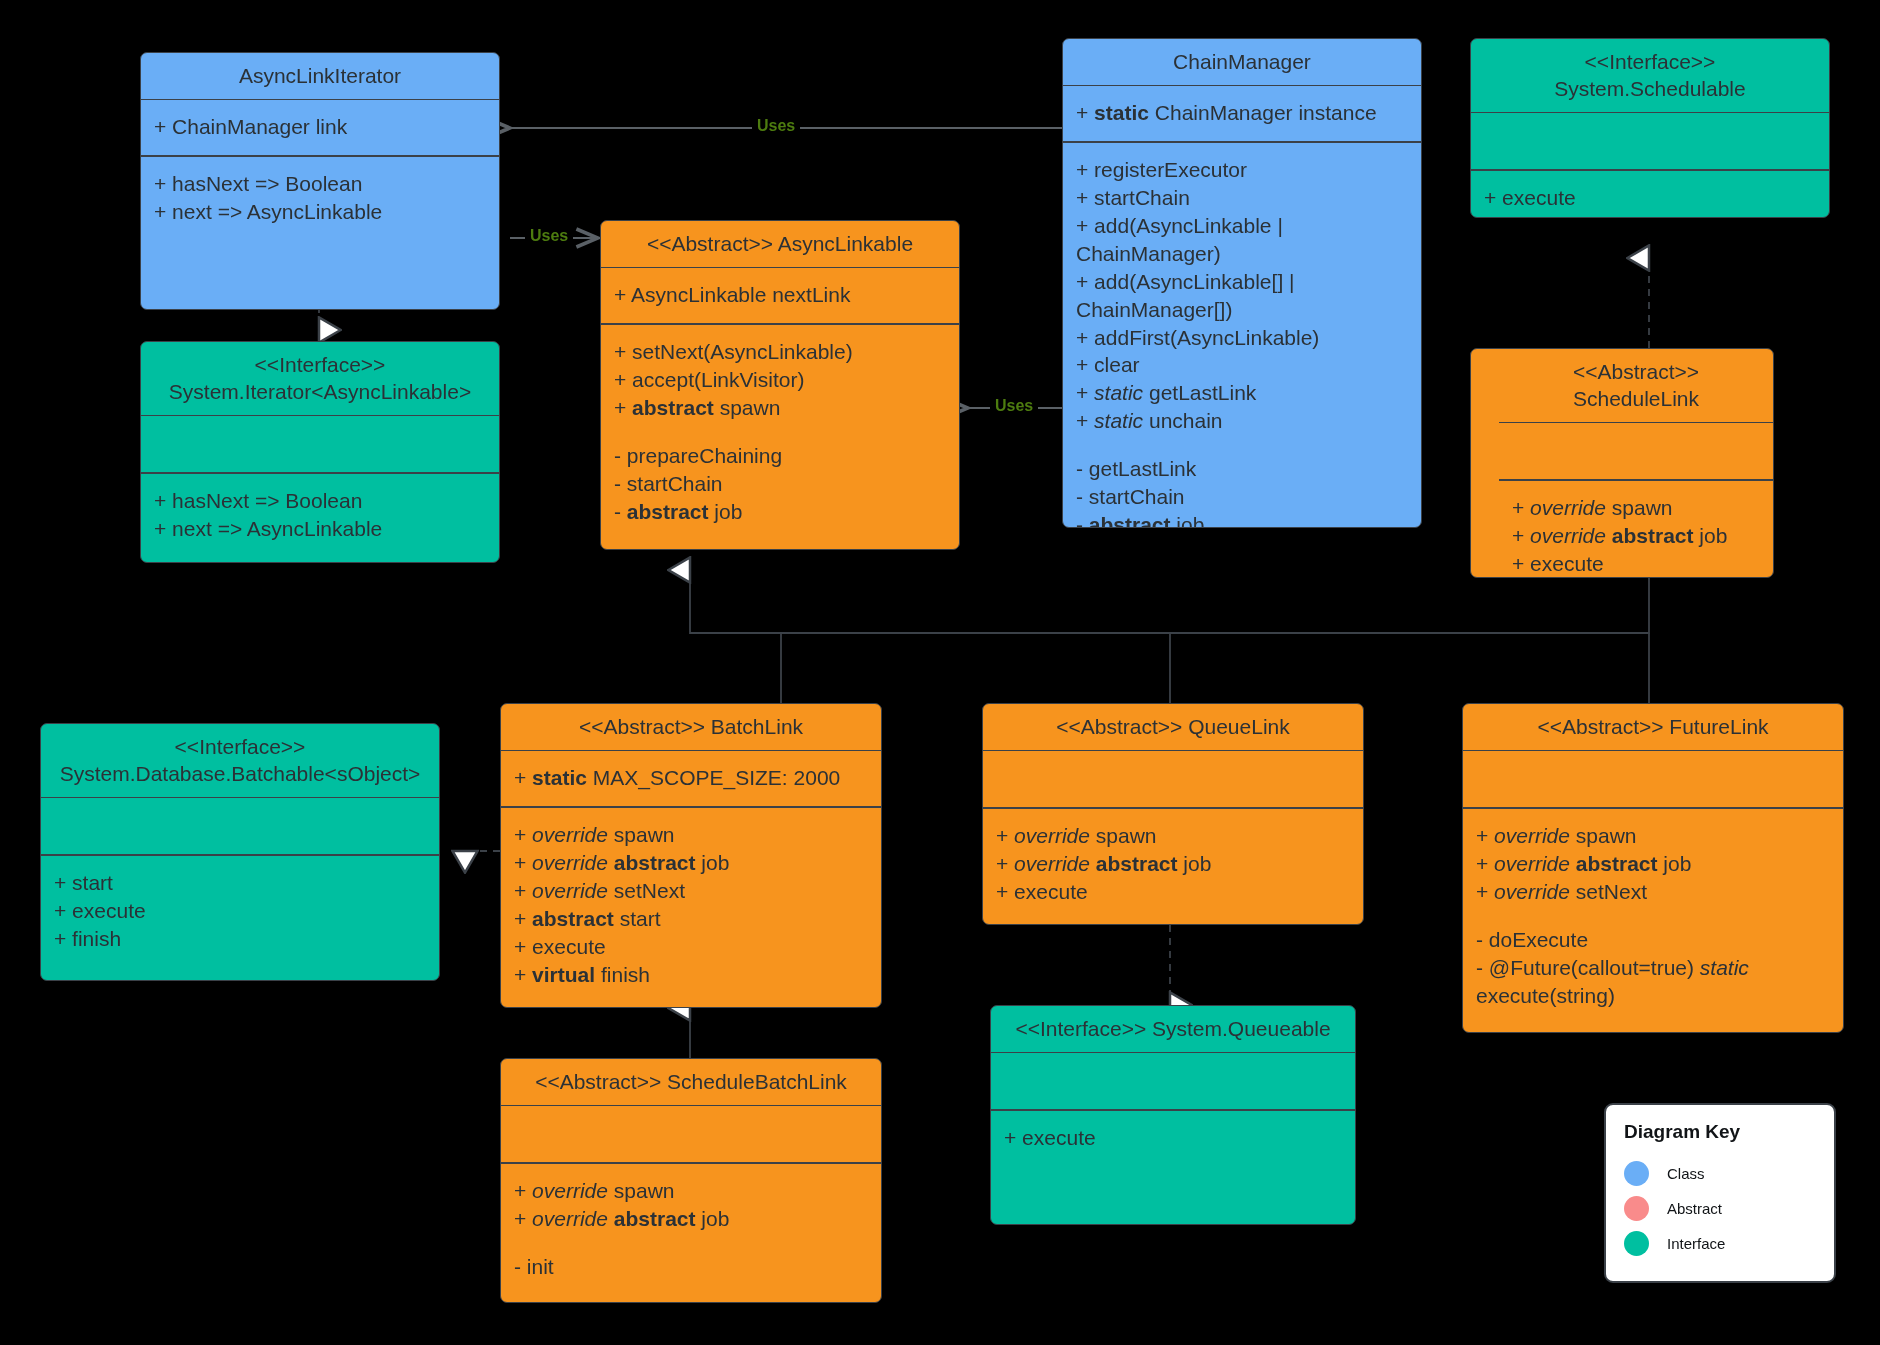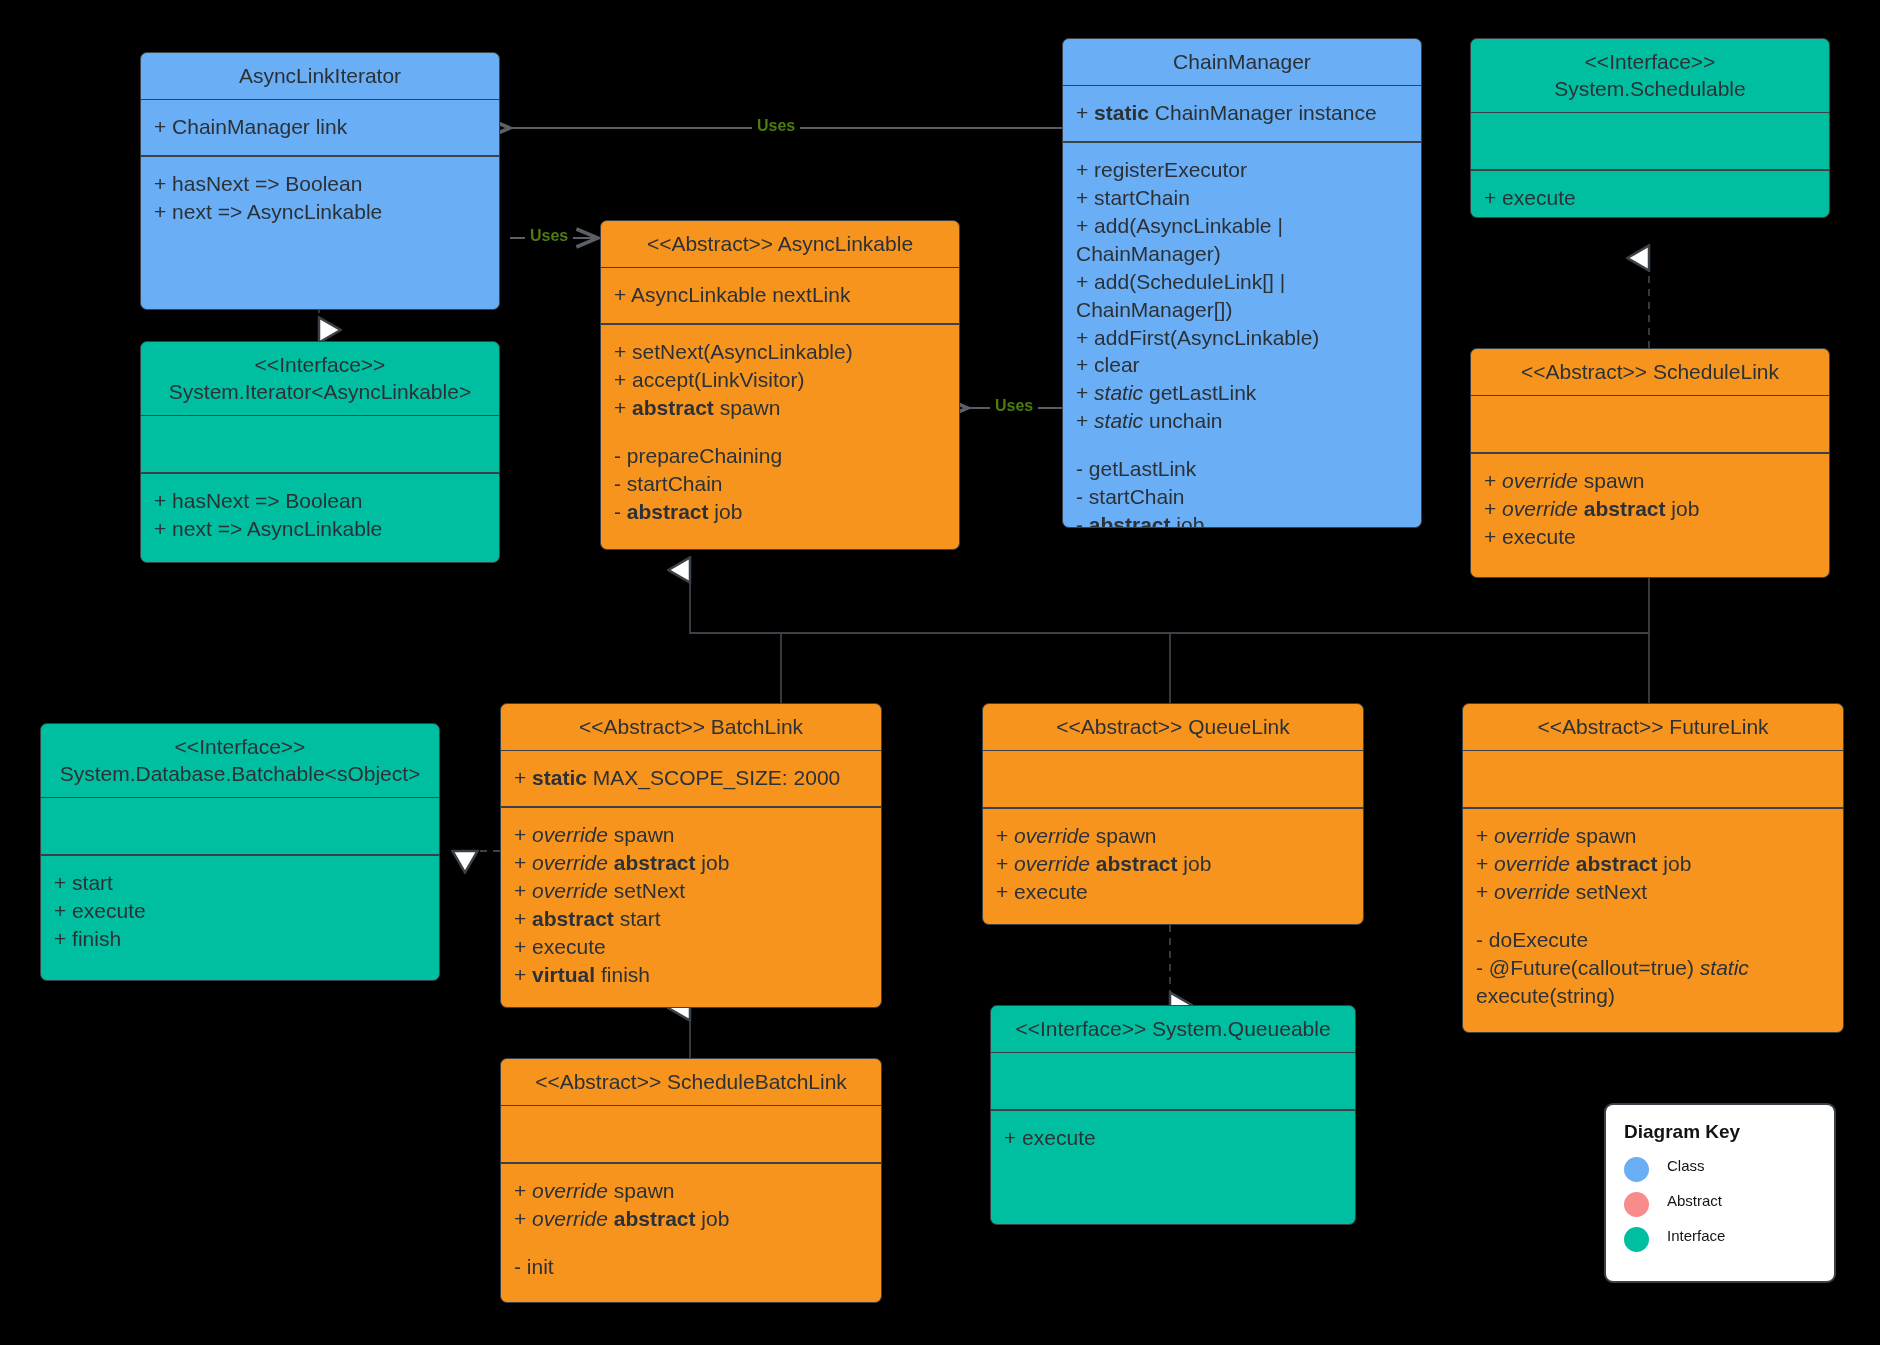--- a/index.html
+++ b/index.html
@@ -64,20 +64,21 @@
     padding: 16px 0 0 18px;
   }
   #legend .lg-title {
     font-size: 19px;
     font-weight: bold;
     color: #111417;
     margin-bottom: 14px;
   }
   #legend .lg-row {
     display: flex;
+    align-items: center;
     height: 32px;
     margin-bottom: 3px;
   }
   #legend .dot {
     width: 25px; height: 25px;
     border-radius: 50%;
     margin-right: 18px;
     flex: 0 0 auto;
   }
   #legend .lg-label {
@@ -210,21 +211,21 @@
     <div class="n-title">ChainManager</div>
     <div class="n-sep"></div>
     <div class="n-attrs">
       <div class="row">+ <b>static</b> ChainManager instance</div>
     </div>
     <div class="n-sep"></div>
     <div class="n-ops">
       <div class="row">+ registerExecutor</div>
       <div class="row">+ startChain</div>
       <div class="row">+ add(AsyncLinkable | ChainManager)</div>
-      <div class="row">+ add(ScheduleLink[] | ChainManager[])</div>
+      <div class="row">+ add(AsyncLinkable[] | ChainManager[])</div>
       <div class="row">+ addFirst(AsyncLinkable)</div>
       <div class="row">+ clear</div>
       <div class="row">+ <i>static</i> getLastLink</div>
       <div class="row">+ <i>static</i> unchain</div>
       <div class="gap"></div>
       <div class="row">- getLastLink</div>
       <div class="row">- startChain</div>
       <div class="row">- <b>abstract</b> job</div>
     </div>
   </div>
@@ -233,21 +234,21 @@
     <div class="n-title">&lt;&lt;Interface&gt;&gt;
 System.Schedulable</div>
     <div class="n-sep"></div>
     <div class="n-attrs empty"></div>
     <div class="n-sep"></div>
     <div class="n-ops">
       <div class="row">+ execute</div>
     </div>
   </div>
 
-  <div class="node abstract" style="left:1470px; top:348px; width:360px; height:230px;">
+  <div class="node abstract" style="left:1470px; top:348px; width:304px; height:230px;padding-left:28px;">
     <div class="n-title">&lt;&lt;Abstract&gt;&gt; ScheduleLink</div>
     <div class="n-sep"></div>
     <div class="n-attrs empty"></div>
     <div class="n-sep"></div>
     <div class="n-ops">
       <div class="row">+ <i>override</i> spawn</div>
       <div class="row">+ <i>override</i> <b>abstract</b> job</div>
       <div class="row">+ execute</div>
     </div>
   </div>

